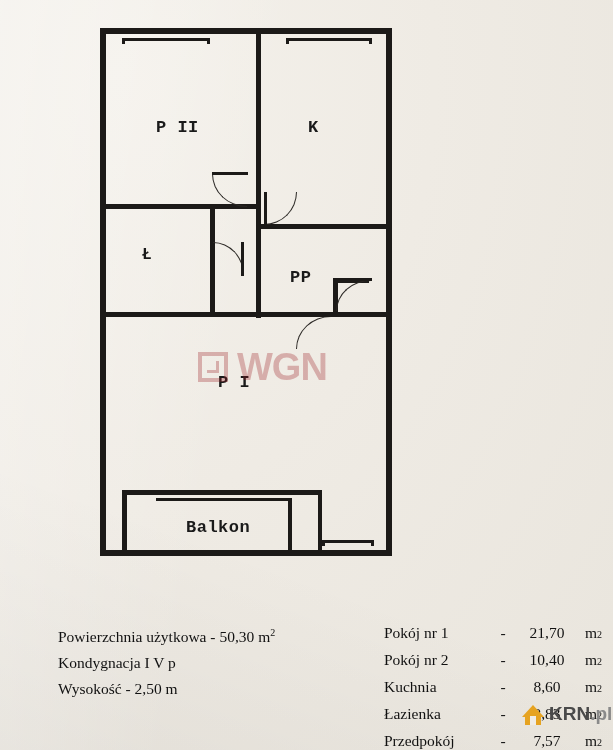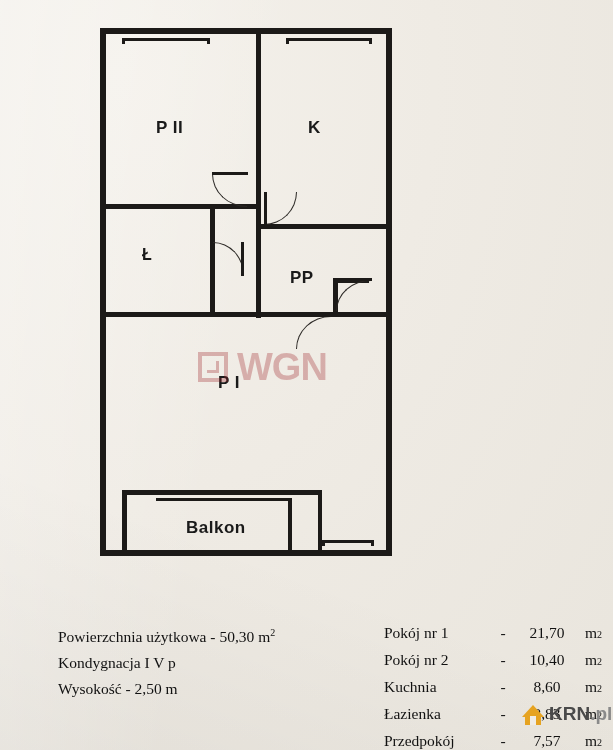--- a/index.html
+++ b/index.html
@@ -36,21 +36,21 @@
     top: 28px;
     width: 292px;
     height: 528px;
   }
   .wall {
     position: absolute;
     background: #1c1a18;
   }
   .room-label {
     position: absolute;
-    font-family: Liberation Sans, sans-serif;
+    font-family: Liberation Mono, monospace;
     font-weight: bold;
     color: #1a1a1a;
     letter-spacing: 0.5px;
     white-space: nowrap;
   }
   .rl-big { font-size: 17px; }
   .rl-med { font-size: 16px; }
 
   
   .door {

